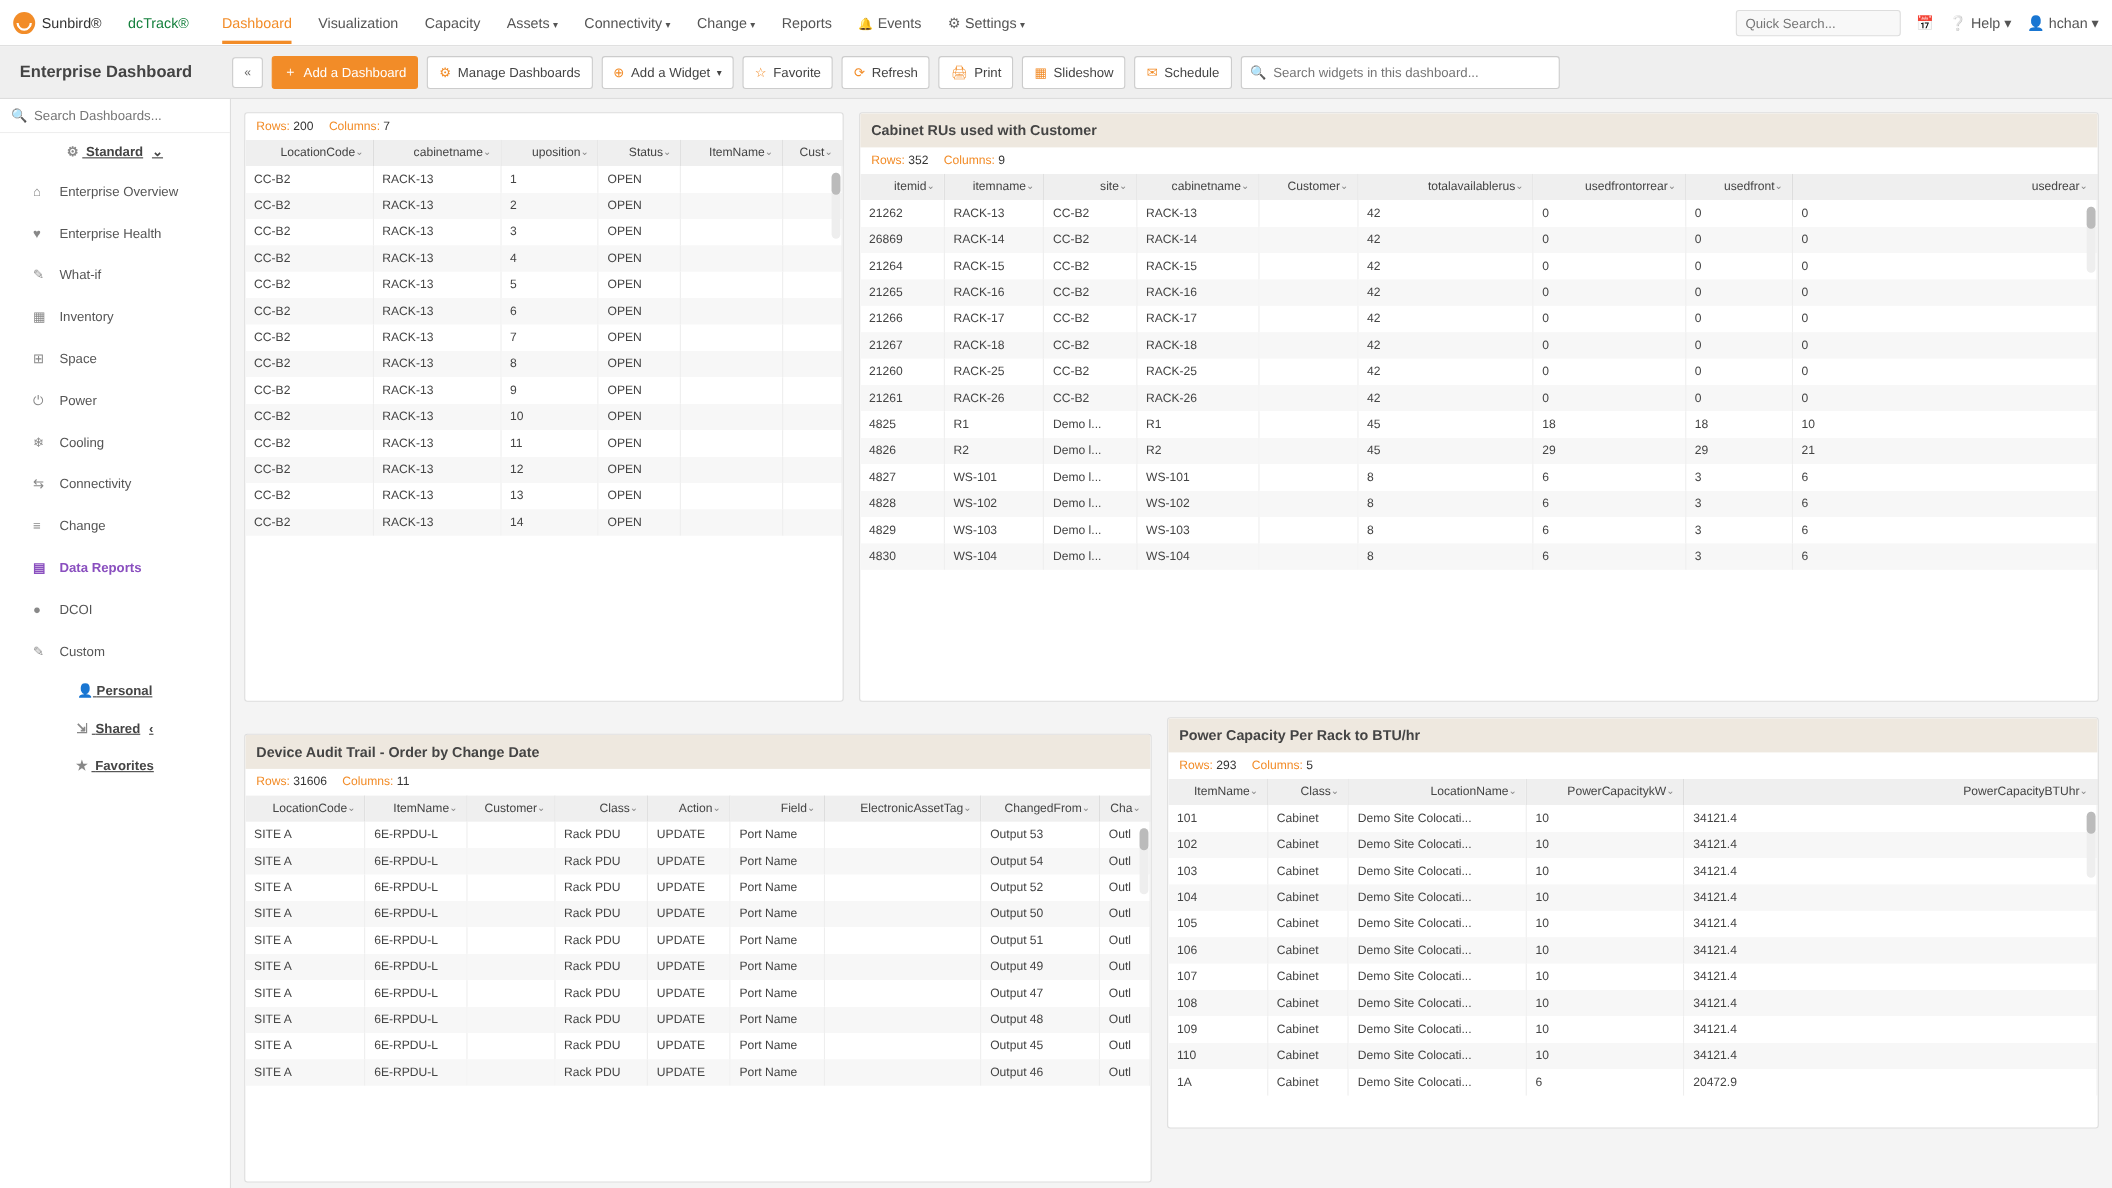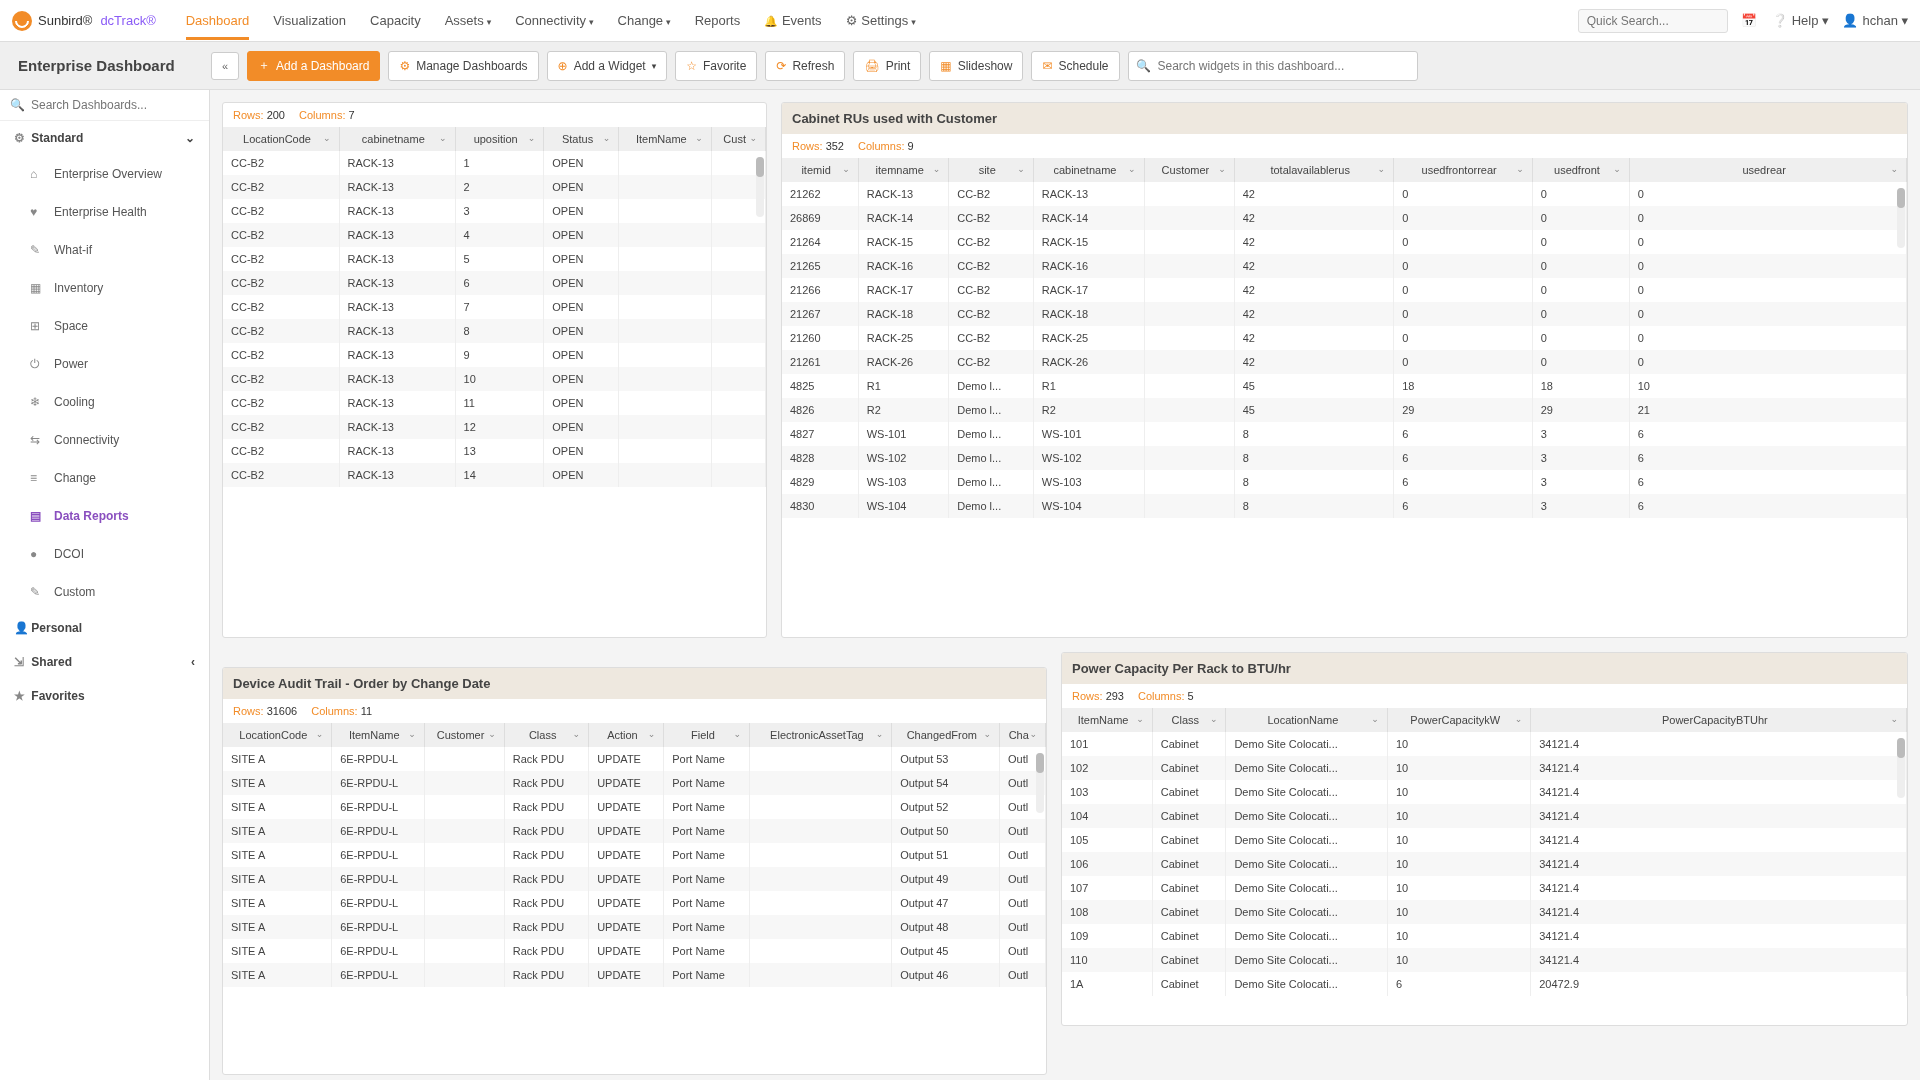--- a/index.html
+++ b/index.html
@@ -4,21 +4,21 @@
 <style>
 * { box-sizing: border-box; margin: 0; padding: 0; font-family: Arial, Helvetica, sans-serif; }
 body { font-size: 12px; color: #333; background: #fff; overflow: hidden; }
 
 
 .topnav { height: 42px; border-bottom: 1px solid #ddd; display: flex; align-items: center; padding: 0 12px; }
 .brand { display: flex; align-items: center; gap: 6px; margin-right: 30px; }
 .brand-logo { width: 20px; height: 20px; border-radius: 50%; background: #f28c28; position: relative; }
 .brand-logo::after { content: ""; position: absolute; width: 10px; height: 10px; border: 2px solid #fff; border-radius: 50%; border-top-color: transparent; border-left-color: transparent; top: 3px; left: 3px; transform: rotate(45deg); }
 .brand-text1 { font-size: 13px; color: #333; }
-.brand-text2 { font-size: 13px; color: #8b5cf6; margin-left: 2px; }
+.brand-text2 { font-size: 13px; color: #15803d; margin-left: 18px; }
 .navtabs { display: flex; gap: 24px; align-items: center; height: 100%; }
 .navtab { font-size: 13px; color: #555; cursor: pointer; padding: 12px 0; }
 .navtab.active { color: #f28c28; border-bottom: 3px solid #f28c28; padding-bottom: 9px; font-weight: 500;}
 .navtab .caret { font-size: 9px; margin-left: 3px; }
 .navtab.events::before { content: "🔔"; color: #c00; font-size: 11px; margin-right: 4px; }
 .navtab.settings::before { content: "⚙"; color: #666; margin-right: 4px; }
 .nav-spacer { flex: 1; }
 .search-global { border: 1px solid #ddd; border-radius: 3px; padding: 4px 8px; width: 150px; font-size: 12px; color: #888; background:#f8f8f8;}
 .topicons { display: flex; gap: 14px; margin-left: 14px; align-items: center; color: #555; }
 .topicons span { cursor: pointer; font-size: 13px; }
@@ -32,37 +32,37 @@
 .btn .icon { color: #f28c28; font-size: 12px; }
 .btn.primary .icon { color:#fff;}
 .widget-search { flex: 0 0 290px; height: 30px; border: 1px solid #ccc; border-radius: 3px; padding: 0 8px; font-size: 12px; color: #888; display:flex;align-items:center;gap:6px;background:#fff;}
 .widget-search input {border:none;outline:none;width:100%;font-size:12px;}
 
 
 .main { display: flex; height: calc(100vh - 90px); }
 .sidebar { width: 210px; border-right: 1px solid #ddd; background: #fff; overflow-y: auto; }
 .sidebar-search { display:flex;align-items:center;gap:6px;padding: 8px 10px; border-bottom: 1px solid #eee; color:#888;}
 .sidebar-search input{border:none;outline:none;width:100%;font-size:12px;}
-.side-section { padding: 10px 14px; font-weight: bold; color: #444; border-bottom: none; cursor:pointer; display:flex;align-items:center;gap:8px;justify-content:space-between;}
+.side-section { padding: 10px 14px; font-weight: bold; color: #444; border-bottom: none; cursor:pointer; display:flex;align-items:center;gap:8px;justify-content:center;text-decoration:underline;}
 .side-item { padding: 12px 14px 12px 30px; color: #555; cursor: pointer; display:flex;align-items:center;gap:10px;}
 .side-item.active { color: #8a4fbf; font-weight:bold;}
 .side-icon{width:14px;display:inline-block;color:#888;font-size:12px;}
 .side-item.active .side-icon{color:#8a4fbf;}
 
 .content { flex: 1; background: #f4f4f4; padding: 12px; overflow: auto; }
 .row { display: flex; gap: 14px; margin-bottom: 14px; }
 .widget { background: #fff; border: 1px solid #ddd; border-radius: 3px; display: flex; flex-direction: column; overflow: hidden; }
 .widget-header { background: #eee8df; padding: 8px 10px; font-weight: bold; color: #444; font-size: 13px;}
 .widget-meta { padding: 6px 10px; font-size: 11px; }
 .widget-meta .lbl { color: #f28c28; }
 .widget-meta .val { color: #333; margin-right: 14px; }
 .widget-body { position: relative; overflow: hidden; }
 .table-scroll{ overflow:auto; height:100%;}
 table { border-collapse: collapse; width: 100%; font-size: 11px; }
-th { background: #efefef; text-align: center; padding: 6px 8px; border-right: 1px solid #ddd; font-weight: normal; color: #444; position:relative;}
+th { background: #efefef; text-align: right; padding: 6px 8px; border-right: 1px solid #ddd; font-weight: normal; color: #444; position:relative;}
 th .sort { float: right; font-size: 9px; color: #888; }
 td { padding: 6px 8px; border-right: 1px solid #eee; color: #444; white-space: nowrap; overflow:hidden; text-overflow:ellipsis;}
 tbody tr:nth-child(even) td { background: #f7f7f7; }
 .widget-menu { position:absolute; right:4px; top:4px; color:#666; font-size:14px; cursor:pointer; writing-mode: vertical-rl;}
 .v-scroll { position:absolute; right:2px; top:30px; width:8px; background:#eee; border-radius:4px;}
 .v-scroll .thumb{position:absolute;top:0;width:8px;background:#bbb;border-radius:4px;}
 
 
 #w1{width:545px;height:536px;}#w2{flex:1;height:536px;}
 #w3{width:825px;height:408px;margin-top:15px;}#w4{flex:1;height:374px;}

